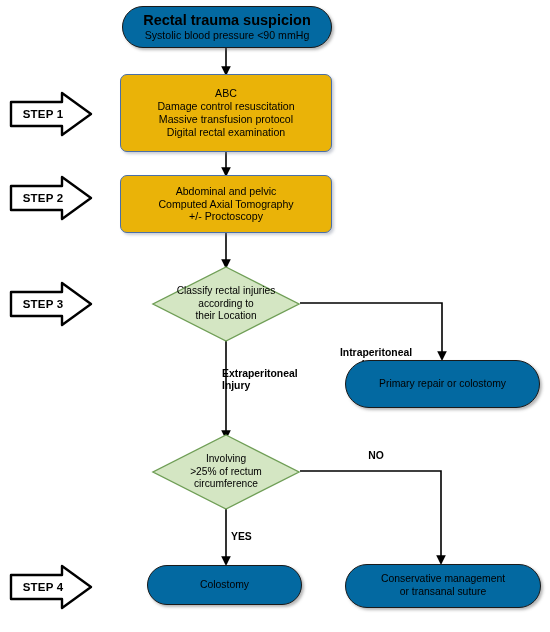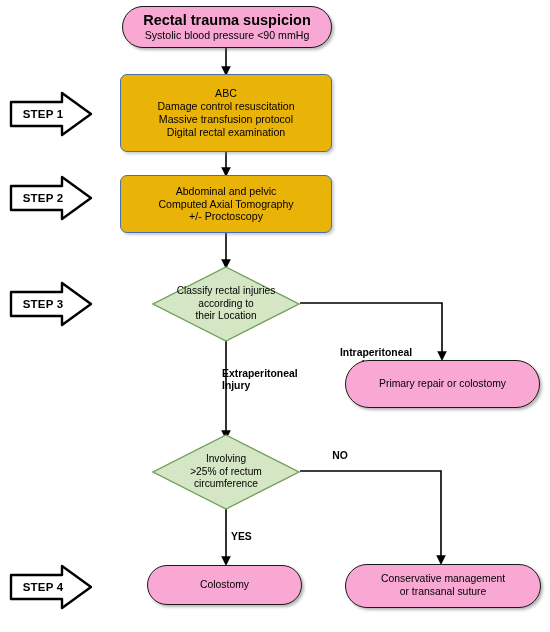--- a/index.html
+++ b/index.html
@@ -20,21 +20,21 @@
   .node {
     position: absolute;
     box-sizing: border-box;
     display: flex;
     align-items: center;
     justify-content: center;
     text-align: center;
     color: #000000;
   }
   .pill {
-    background: #f9a8d4;
+    background: #0369a1;
     border: 1.6px solid #1a1a1a;
     border-radius: 999px;
     box-shadow: 2px 2px 3px rgba(90,90,90,0.45);
   }
   .rect {
     background: #eab308;
     border: 1.3px solid #4a6fa8;
     border-radius: 7px;
     box-shadow: 2px 2px 3px rgba(120,130,150,0.40);
   }
@@ -141,21 +141,21 @@
 
     <line x1="226" y1="508" x2="226" y2="563" stroke="#000" stroke-width="1.6" marker-end="url(#arrowhead)"></line>
   </svg>
 
   <div class="edge-label" style="left:324px; top:307px; width:104px;margin-top:40px;">Intraperitoneal
 Injury</div>
 
   <div class="edge-label" style="left:222px; top:368px; width:110px; text-align:left;">Extraperitoneal
 Injury</div>
 
-  <div class="edge-label" style="left:320px; top:450px; width:40px;">NO</div>
+  <div class="edge-label" style="left:356px; top:450px; width:40px;">NO</div>
 
   <div class="edge-label" style="left:231px; top:531px; width:36px; text-align:left;">YES</div>
 
   <div class="step-arrow" style="left:8px; top:90px; width:86px; height:48px;">
     <svg width="86" height="48" viewBox="0 0 86 48">
       <path d="M3,12 L54,12 L54,3 L83,24 L54,45 L54,36 L3,36 Z" fill="#ffffff" stroke="#000000" stroke-width="2.4" stroke-linejoin="round"></path>
     </svg>
     <div class="step-text">STEP 1</div>
   </div>
 

